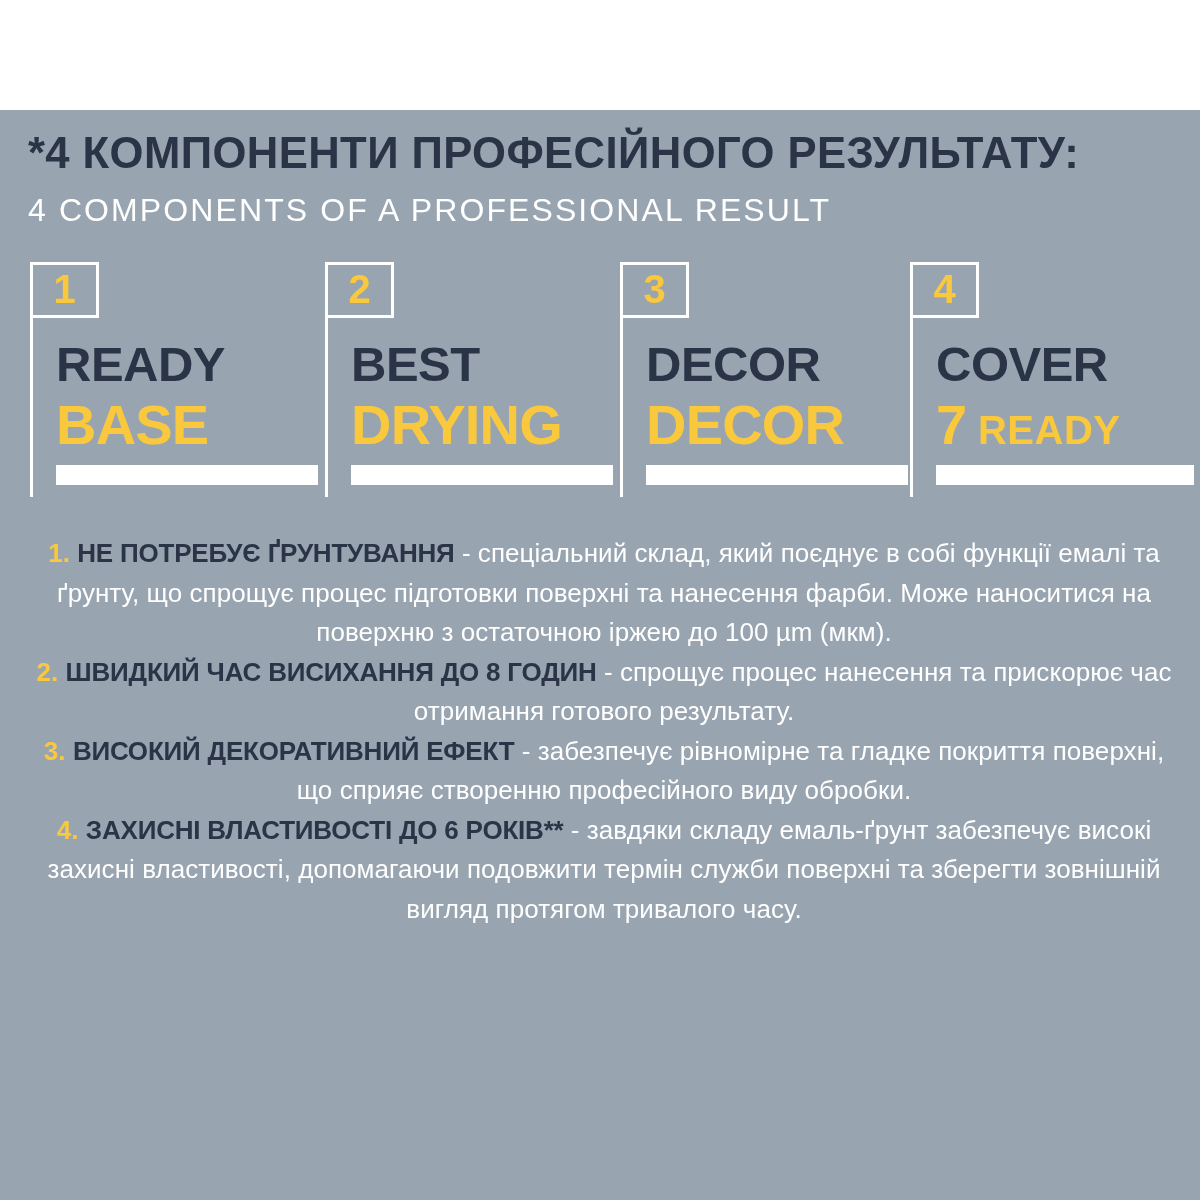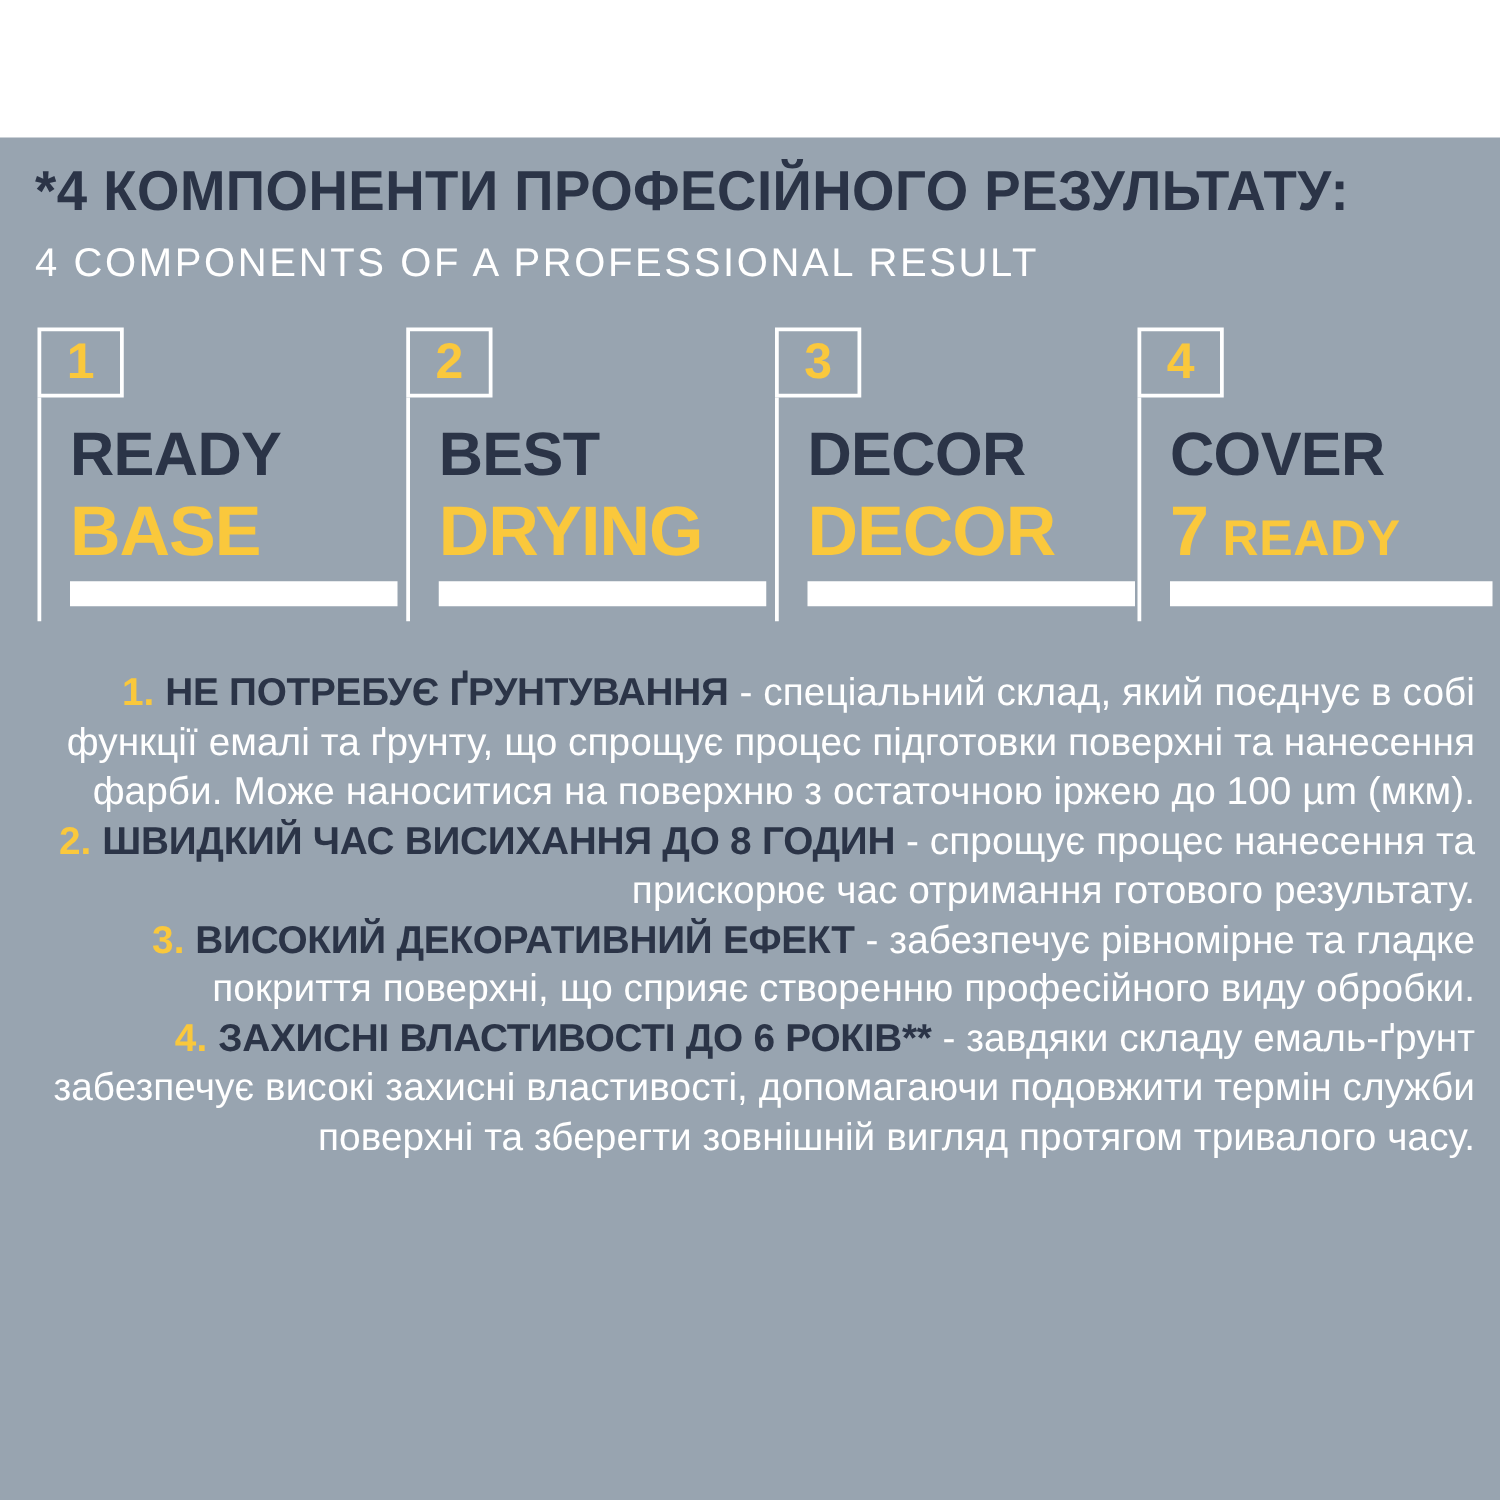--- a/index.html
+++ b/index.html
@@ -81,25 +81,25 @@
   .flag-bar {
     position:absolute; left:26px; bottom:12px;
     height:20px;
     background:#ffffff;
   }
 
   
   #body { position:absolute; left:28px; top:424px; width:1152px; }
   .item {
     color:#ffffff;
-    font-size:31px;
+    font-size:26px;
     font-weight:300;
     line-height:39.5px;
     letter-spacing:0.05px;
-    text-align:right;
+    text-align:center;
   }
   .idx { color:#fac83c; font-weight:bold; }
   .lead { color:#2b3447; font-weight:bold; letter-spacing:-0.2px; }
 </style>
 </head>
 <body>
 
 <div id="panel">
 
   <div id="header">

